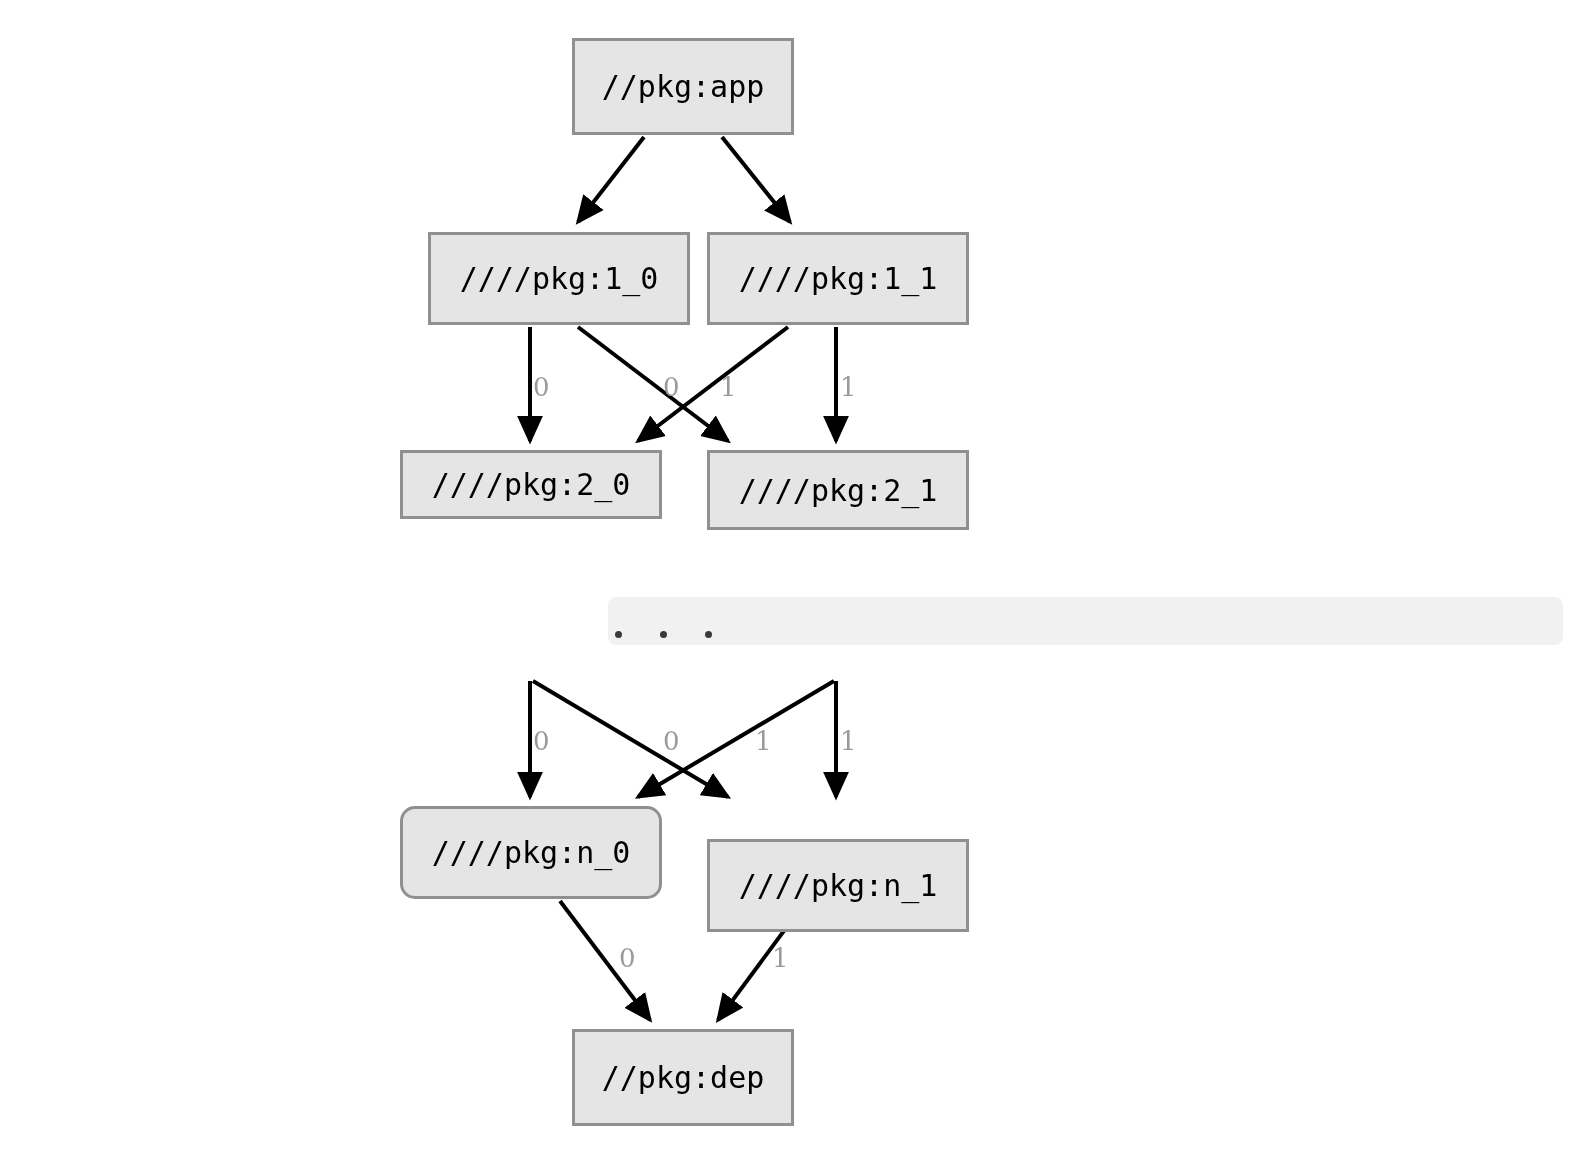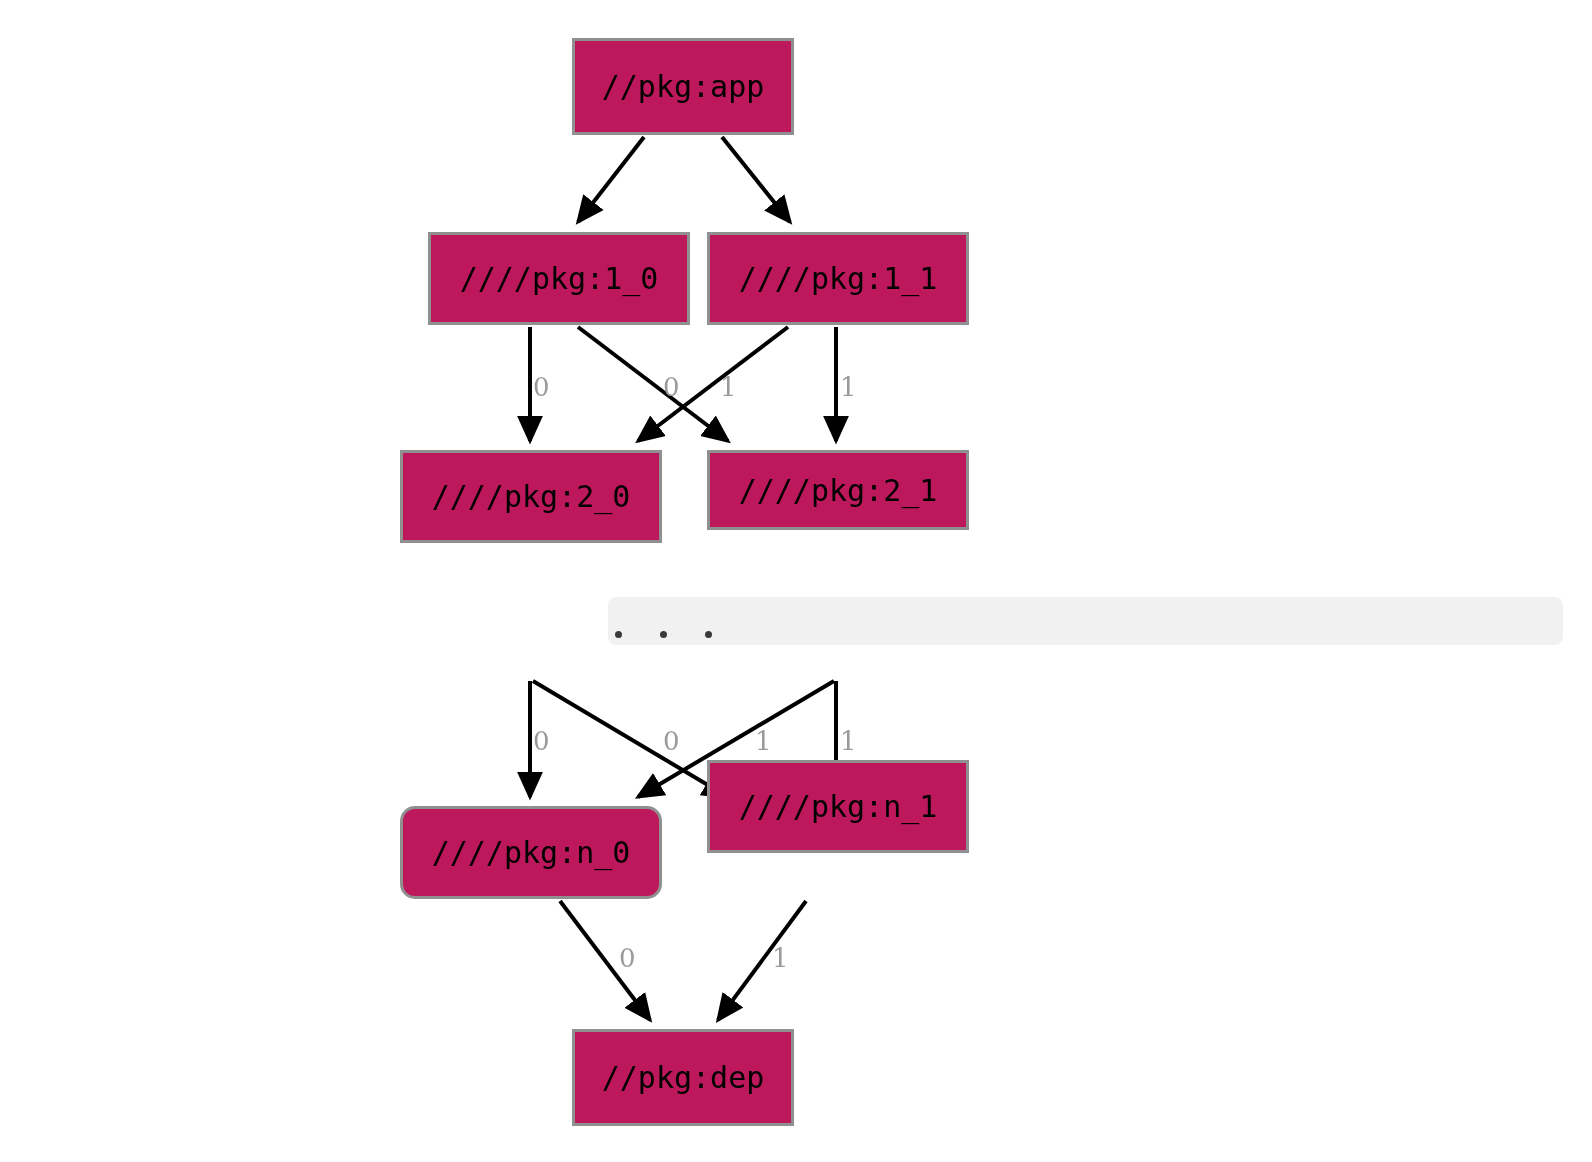--- a/index.html
+++ b/index.html
@@ -22,21 +22,21 @@
   }
   svg.graph-canvas {
     position: absolute;
     left: 0; top: 0;
     width: 1592px;
     height: 1162px;
   }
   .node-box {
     position: absolute;
     box-sizing: border-box;
-    background: #be185d;
+    background: #e5e5e5;
     border: 3px solid #909090;
     display: flex;
     align-items: center;
     justify-content: center;
   }
   .node-label {
     font-family: "DejaVu Sans Mono", "Liberation Mono", monospace;
     font-size: 30px;
     color: #000000;
     letter-spacing: 0px;
@@ -112,33 +112,33 @@
   </div>
 
   <div class="node-box" style="left:400px; top:232px; width:262px; height:93px;margin-left:28px;">
     <span class="node-label">////pkg:1_0</span>
   </div>
 
   <div class="node-box" style="left:707px; top:232px; width:262px; height:93px;">
     <span class="node-label">////pkg:1_1</span>
   </div>
 
-  <div class="node-box" style="left:400px; top:450px; width:262px; height:93px;">
+  <div class="node-box" style="left:400px; top:450px; width:262px; height:69px;">
     <span class="node-label">////pkg:2_0</span>
   </div>
 
   <div class="node-box" style="left:707px; top:450px; width:262px; height:80px;">
     <span class="node-label">////pkg:2_1</span>
   </div>
 
   <div class="node-box" style="left:400px; top:806px; width:262px; height:93px;border-radius:15px;">
     <span class="node-label">////pkg:n_0</span>
   </div>
 
-  <div class="node-box" style="left:707px; top:760px; width:262px; height:93px;">
+  <div class="node-box" style="left:707px; top:839px; width:262px; height:93px;">
     <span class="node-label">////pkg:n_1</span>
   </div>
 
   <div class="node-box" style="left:572px; top:1029px; width:222px; height:97px;">
     <span class="node-label">//pkg:dep</span>
   </div>
 
   <div class="ellipsis-band" style="left:608px; top:597px; width:955px; height:48px;">
     <div class="ellipsis-dots">
       <span class="ellipsis-dot"></span>

